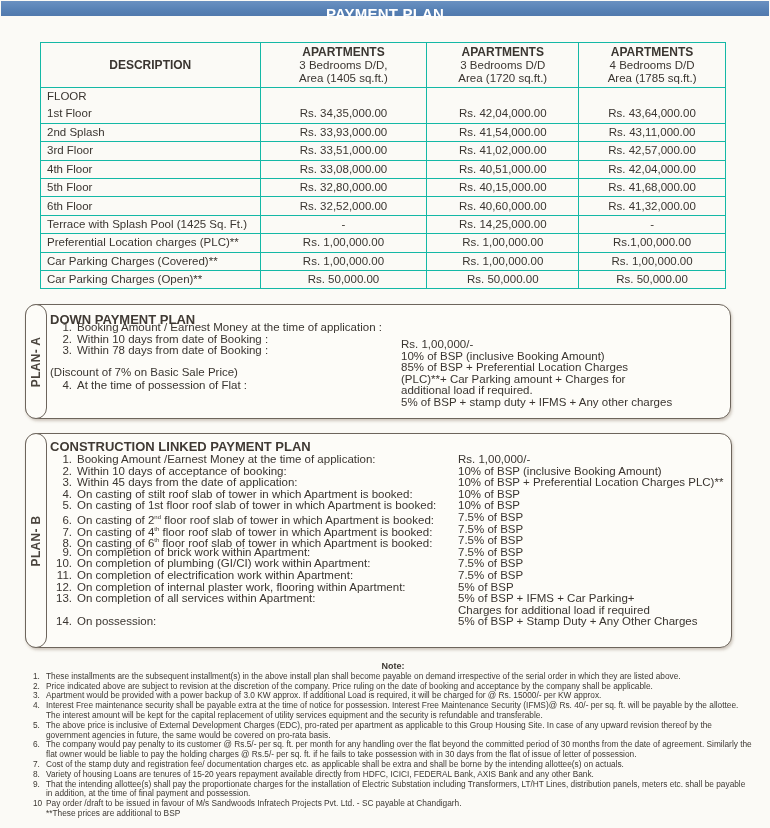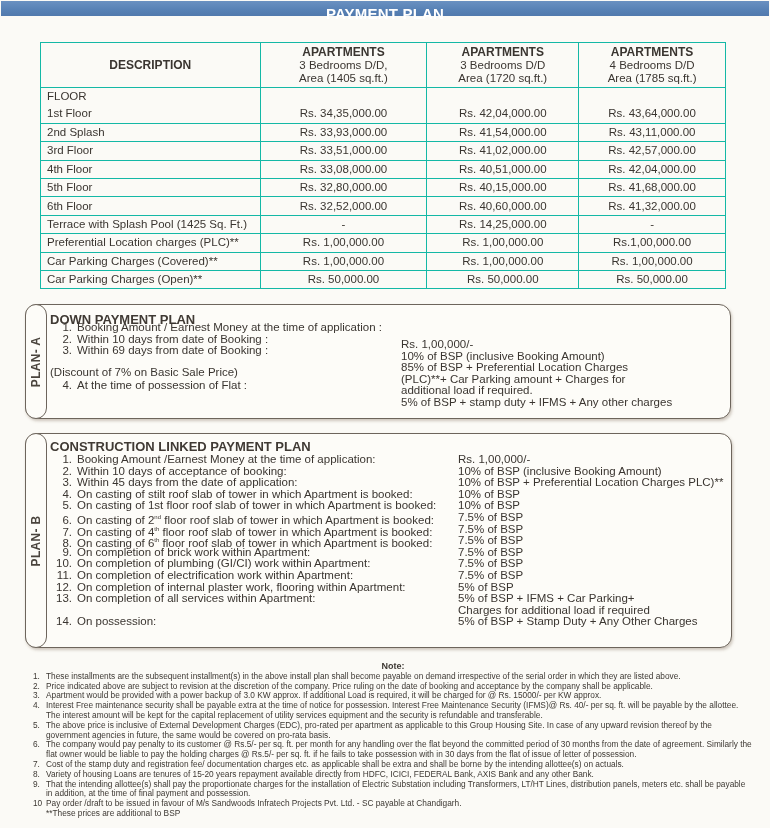--- a/index.html
+++ b/index.html
@@ -163,21 +163,21 @@
 
 <div class="plan-box plan-a">
   <div class="plan-tab">
     <span>PLAN- A</span>
   </div>
   <div class="plan-title" style="top:7px;">DOWN PAYMENT PLAN</div>
   <div class="plan-sub" style="top:21px;">(Discount of 7% on Basic Sale Price)</div>
   <ul class="steps" style="top:17px;" id="plan-a-steps">
       <li><span class="num">1.</span><span>Booking Amount / Earnest Money at the time of application :</span></li>
       <li><span class="num">2.</span><span>Within 10 days from date of Booking :</span></li>
-      <li><span class="num">3.</span><span>Within 69 days from date of Booking :</span></li>
+      <li><span class="num">3.</span><span>Within 78 days from date of Booking :</span></li>
       <li class="gap"></li>
       <li class="gap"></li>
       <li><span class="num">4.</span><span>At the time of possession of Flat :</span></li>
     </ul>
   <ul class="amounts" style="left:375px; top:34px;" id="plan-a-amounts">
       <li>Rs. 1,00,000/-</li>
       <li>10% of BSP (inclusive Booking Amount)</li>
       <li>85% of BSP + Preferential Location Charges</li>
       <li>(PLC)**+ Car Parking amount + Charges for</li>
       <li>additional load if required.</li>

